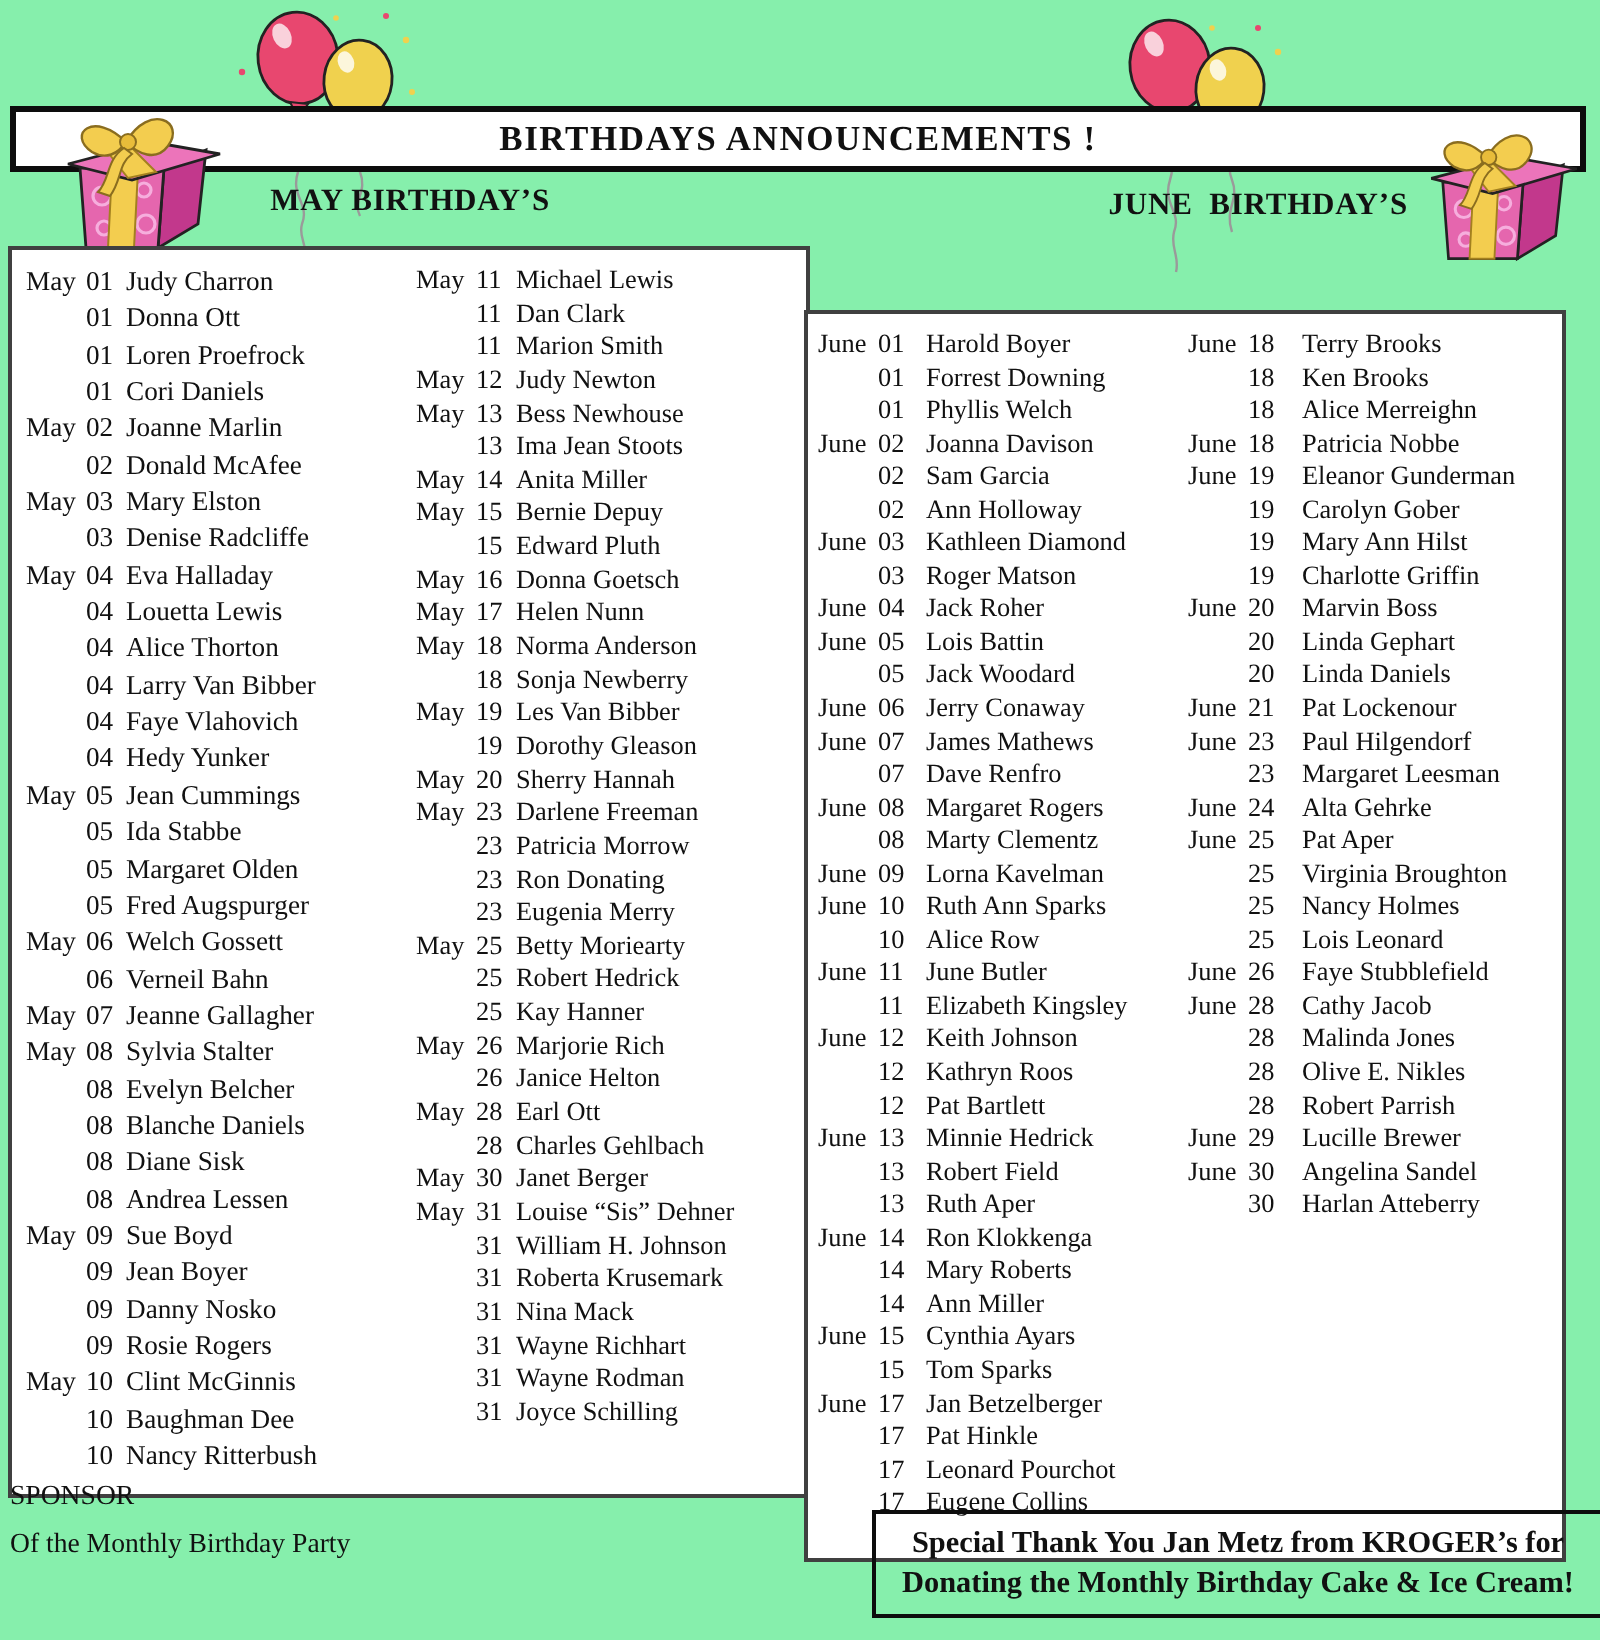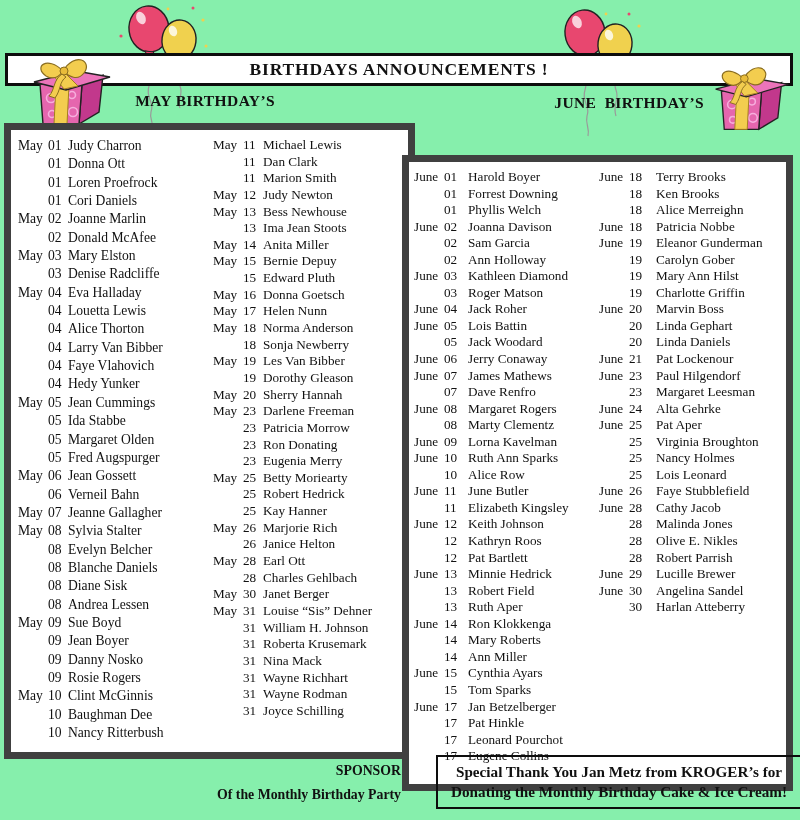--- a/index.html
+++ b/index.html
@@ -9,21 +9,21 @@
           border:3px solid #0d0d0d;background:#fff;display:flex;align-items:center;justify-content:center;}
   .banner span{font-weight:bold;font-size:17.5px;letter-spacing:0.8px;}
   .deco{position:absolute;}
   .balloons-left{left:113px;top:2px;}
   .balloons-right{left:549px;top:6px;}
   .gift-left{left:26px;top:42px;}
   .gift-right{left:708px;top:50px;}
   .heading{position:absolute;font-weight:bold;font-size:15.5px;letter-spacing:0.4px;text-align:right;}
   .heading-may{left:75px;top:92px;width:200px;}
   .heading-june{left:504px;top:94px;width:200px;word-spacing:4px;}
-  .listbox{position:absolute;top:123px;height:622px;border:7px solid #404040;background:#fff;}
+  .listbox{position:absolute;top:123px;height:622px;border:2px solid #404040;background:#fff;}
   .may-box{left:4px;width:397px;}
   .june-box{left:402px;width:377px;margin-top:32px;}
   .col{position:absolute;top:7px;}
   .row{display:flex;white-space:pre;}
   .row span{display:inline-block;}
   .m{flex:0 0 auto;}
   .d{flex:0 0 auto;}
   .n{flex:0 0 auto;white-space:nowrap;}
   .may-box .col1{left:7px;}
   .may-box .col2{left:202px;}
@@ -31,21 +31,21 @@
   .june-box .col2{left:190px;}
   .may-box .col1 .row{height:18.35px;line-height:18.35px;font-size:13.6px;}
   .may-box .col2 .row{height:16.65px;line-height:16.65px;font-size:13.2px;}
   .june-box .row{height:16.55px;line-height:16.55px;font-size:13.2px;}
   .may-box .m{width:30px;}
   .may-box .d{width:20px;}
   .june-box .col1 .m{width:30px;}
   .june-box .col1 .d{width:24px;}
   .june-box .col2 .m{width:30px;}
   .june-box .col2 .d{width:27px;}
-  .sponsor{position:absolute;left:5px;top:763px;width:396px;text-align:right;font-weight:bold;}
+  .sponsor{position:absolute;left:5px;top:740px;width:396px;text-align:left;font-weight:normal;}
   .sponsor .l1{font-size:13.8px;}
   .sponsor .l2{font-size:13.8px;margin-top:8px;}
   .thanks-box{position:absolute;left:424px;top:755px;width:362px;height:50px;
               border:2px solid #0d0d0d;display:flex;flex-direction:column;justify-content:center;
               text-align:center;font-weight:bold;font-size:15.2px;line-height:20.5px;margin-left:12px;}
 </style>
 </head>
 <body>
 
 <div class="page">
@@ -132,21 +132,21 @@
         <div class="row"><span class="m">May</span><span class="d">04</span><span class="n">Eva Halladay</span></div>
         <div class="row"><span class="m"></span><span class="d">04</span><span class="n">Louetta Lewis</span></div>
         <div class="row"><span class="m"></span><span class="d">04</span><span class="n">Alice Thorton</span></div>
         <div class="row"><span class="m"></span><span class="d">04</span><span class="n">Larry Van Bibber</span></div>
         <div class="row"><span class="m"></span><span class="d">04</span><span class="n">Faye Vlahovich</span></div>
         <div class="row"><span class="m"></span><span class="d">04</span><span class="n">Hedy Yunker</span></div>
         <div class="row"><span class="m">May</span><span class="d">05</span><span class="n">Jean Cummings</span></div>
         <div class="row"><span class="m"></span><span class="d">05</span><span class="n">Ida Stabbe</span></div>
         <div class="row"><span class="m"></span><span class="d">05</span><span class="n">Margaret Olden</span></div>
         <div class="row"><span class="m"></span><span class="d">05</span><span class="n">Fred Augspurger</span></div>
-        <div class="row"><span class="m">May</span><span class="d">06</span><span class="n">Jean Gossett</span></div>
+        <div class="row"><span class="m">May</span><span class="d">06</span><span class="n">Welch Gossett</span></div>
         <div class="row"><span class="m"></span><span class="d">06</span><span class="n">Verneil Bahn</span></div>
         <div class="row"><span class="m">May</span><span class="d">07</span><span class="n">Jeanne Gallagher</span></div>
         <div class="row"><span class="m">May</span><span class="d">08</span><span class="n">Sylvia Stalter</span></div>
         <div class="row"><span class="m"></span><span class="d">08</span><span class="n">Evelyn Belcher</span></div>
         <div class="row"><span class="m"></span><span class="d">08</span><span class="n">Blanche Daniels</span></div>
         <div class="row"><span class="m"></span><span class="d">08</span><span class="n">Diane Sisk</span></div>
         <div class="row"><span class="m"></span><span class="d">08</span><span class="n">Andrea Lessen</span></div>
         <div class="row"><span class="m">May</span><span class="d">09</span><span class="n">Sue Boyd</span></div>
         <div class="row"><span class="m"></span><span class="d">09</span><span class="n">Jean Boyer</span></div>
         <div class="row"><span class="m"></span><span class="d">09</span><span class="n">Danny Nosko</span></div>

